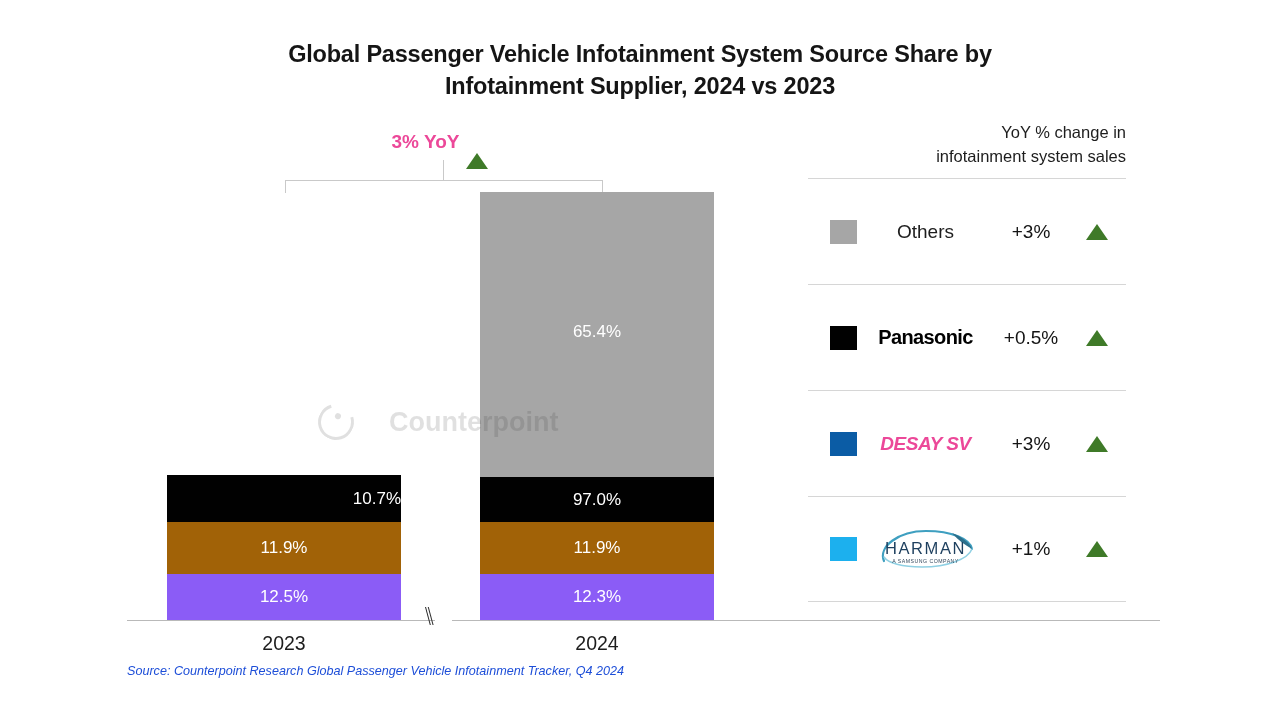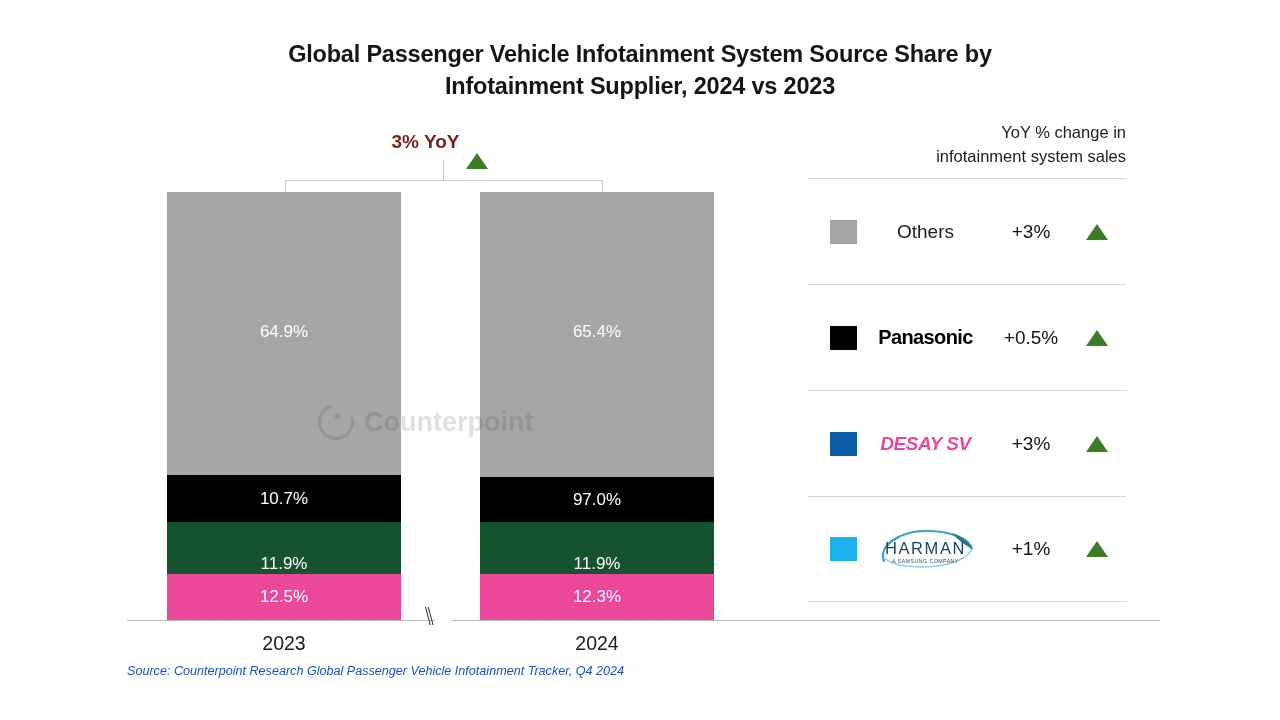--- a/index.html
+++ b/index.html
@@ -33,21 +33,21 @@
 
   
   #yoy-total {
     position: absolute;
     left: 330px;
     top: 131px;
     width: 220px;
     text-align: center;
     font-size: 19px;
     font-weight: bold;
-    color: #7f1d1d;
+    color: #ec4899;
     white-space: nowrap;
   }
   #yoy-total .tri {
     display: inline-block;
     vertical-align: -1px;
     margin-left: 7px;
   }
 
   .tri-up {
     width: 0;
@@ -102,22 +102,22 @@
     width: 100%;
     display: flex;
     align-items: center;
     justify-content: center;
     color: #ffffff;
     font-size: 17px;
     box-sizing: border-box;
   }
   .seg.others     { background: #a6a6a6; }
   .seg.panasonic  { background: #010101; }
-  .seg.desay      { background: #14532d; align-items: flex-end; }
-  .seg.harman     { background: #ec4899; justify-content: center; }
+  .seg.desay      { background: #a16207; }
+  .seg.harman     { background: #8b5cf6; justify-content: center; }
 
   .seg-label { position: relative; z-index: 3; }
   .seg.others .seg-label {
     position: absolute;
     top: 130px;
     left: 0;
     width: 100%;
     text-align: center;
   }
 
@@ -189,20 +189,21 @@
     background: #2b2b2b;
     border-radius: 50%;
     top: 6px;
     left: 11px;
   }
   #watermark .wm-text {
     font-size: 27px;
     font-weight: bold;
     color: #2b2b2b;
     letter-spacing: 0px;
+    margin-left: 25px;
   }
 
   
   #source-note {
     position: absolute;
     left: 127px;
     top: 664px;
     font-size: 12.6px;
     font-style: italic;
     color: #1d4ed8;
@@ -328,24 +329,21 @@
 <div id="yoy-bracket"></div>
 
 <div id="plot">
 
   <div id="watermark">
     <span class="wm-mark"></span>
     <span class="wm-text">Counterpoint</span>
   </div>
 
   <div class="bar" id="bar-2023">
-    <div class="seg others" style="top:0; height:283px;">
-      <span class="seg-label">64.9%</span>
-    </div>
-    <div class="seg panasonic" style="top:283px; height:47px;">
+    <div class="seg panasonic" style="top:283px; height:47px;justify-content:flex-end;">
       <span class="seg-label">10.7%</span>
     </div>
     <div class="seg desay" style="top:330px; height:52px;">
       <span class="seg-label">11.9%</span>
     </div>
     <div class="seg harman" style="top:382px; height:46px;">
       <span class="seg-label">12.5%</span>
     </div>
   </div>
 

